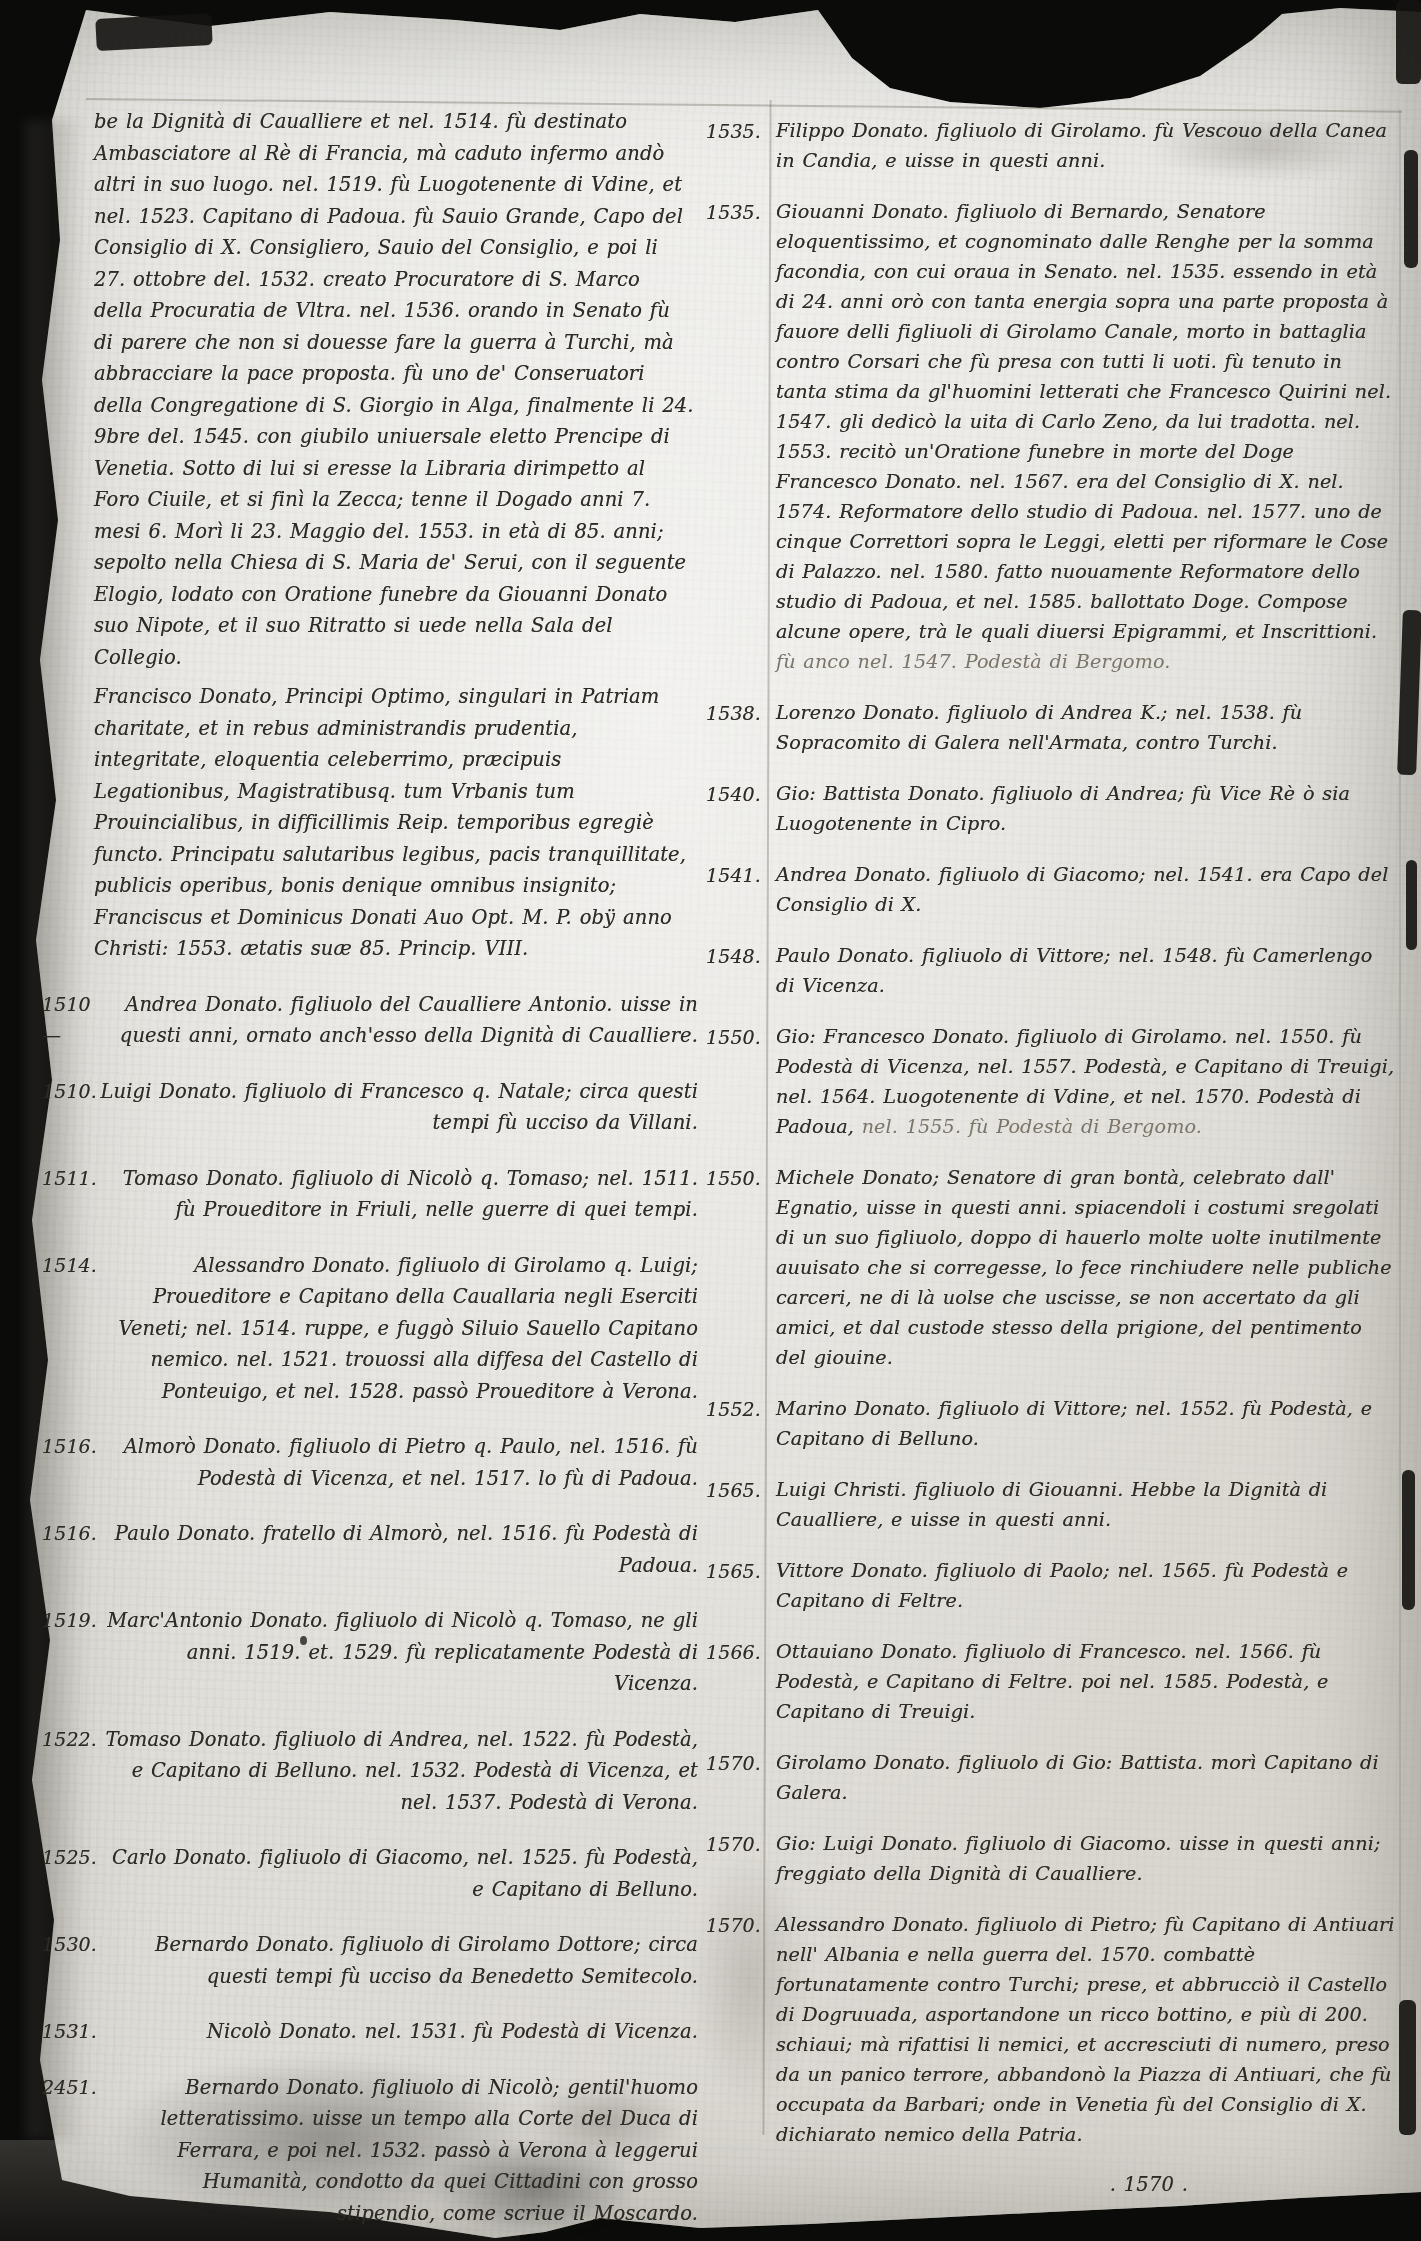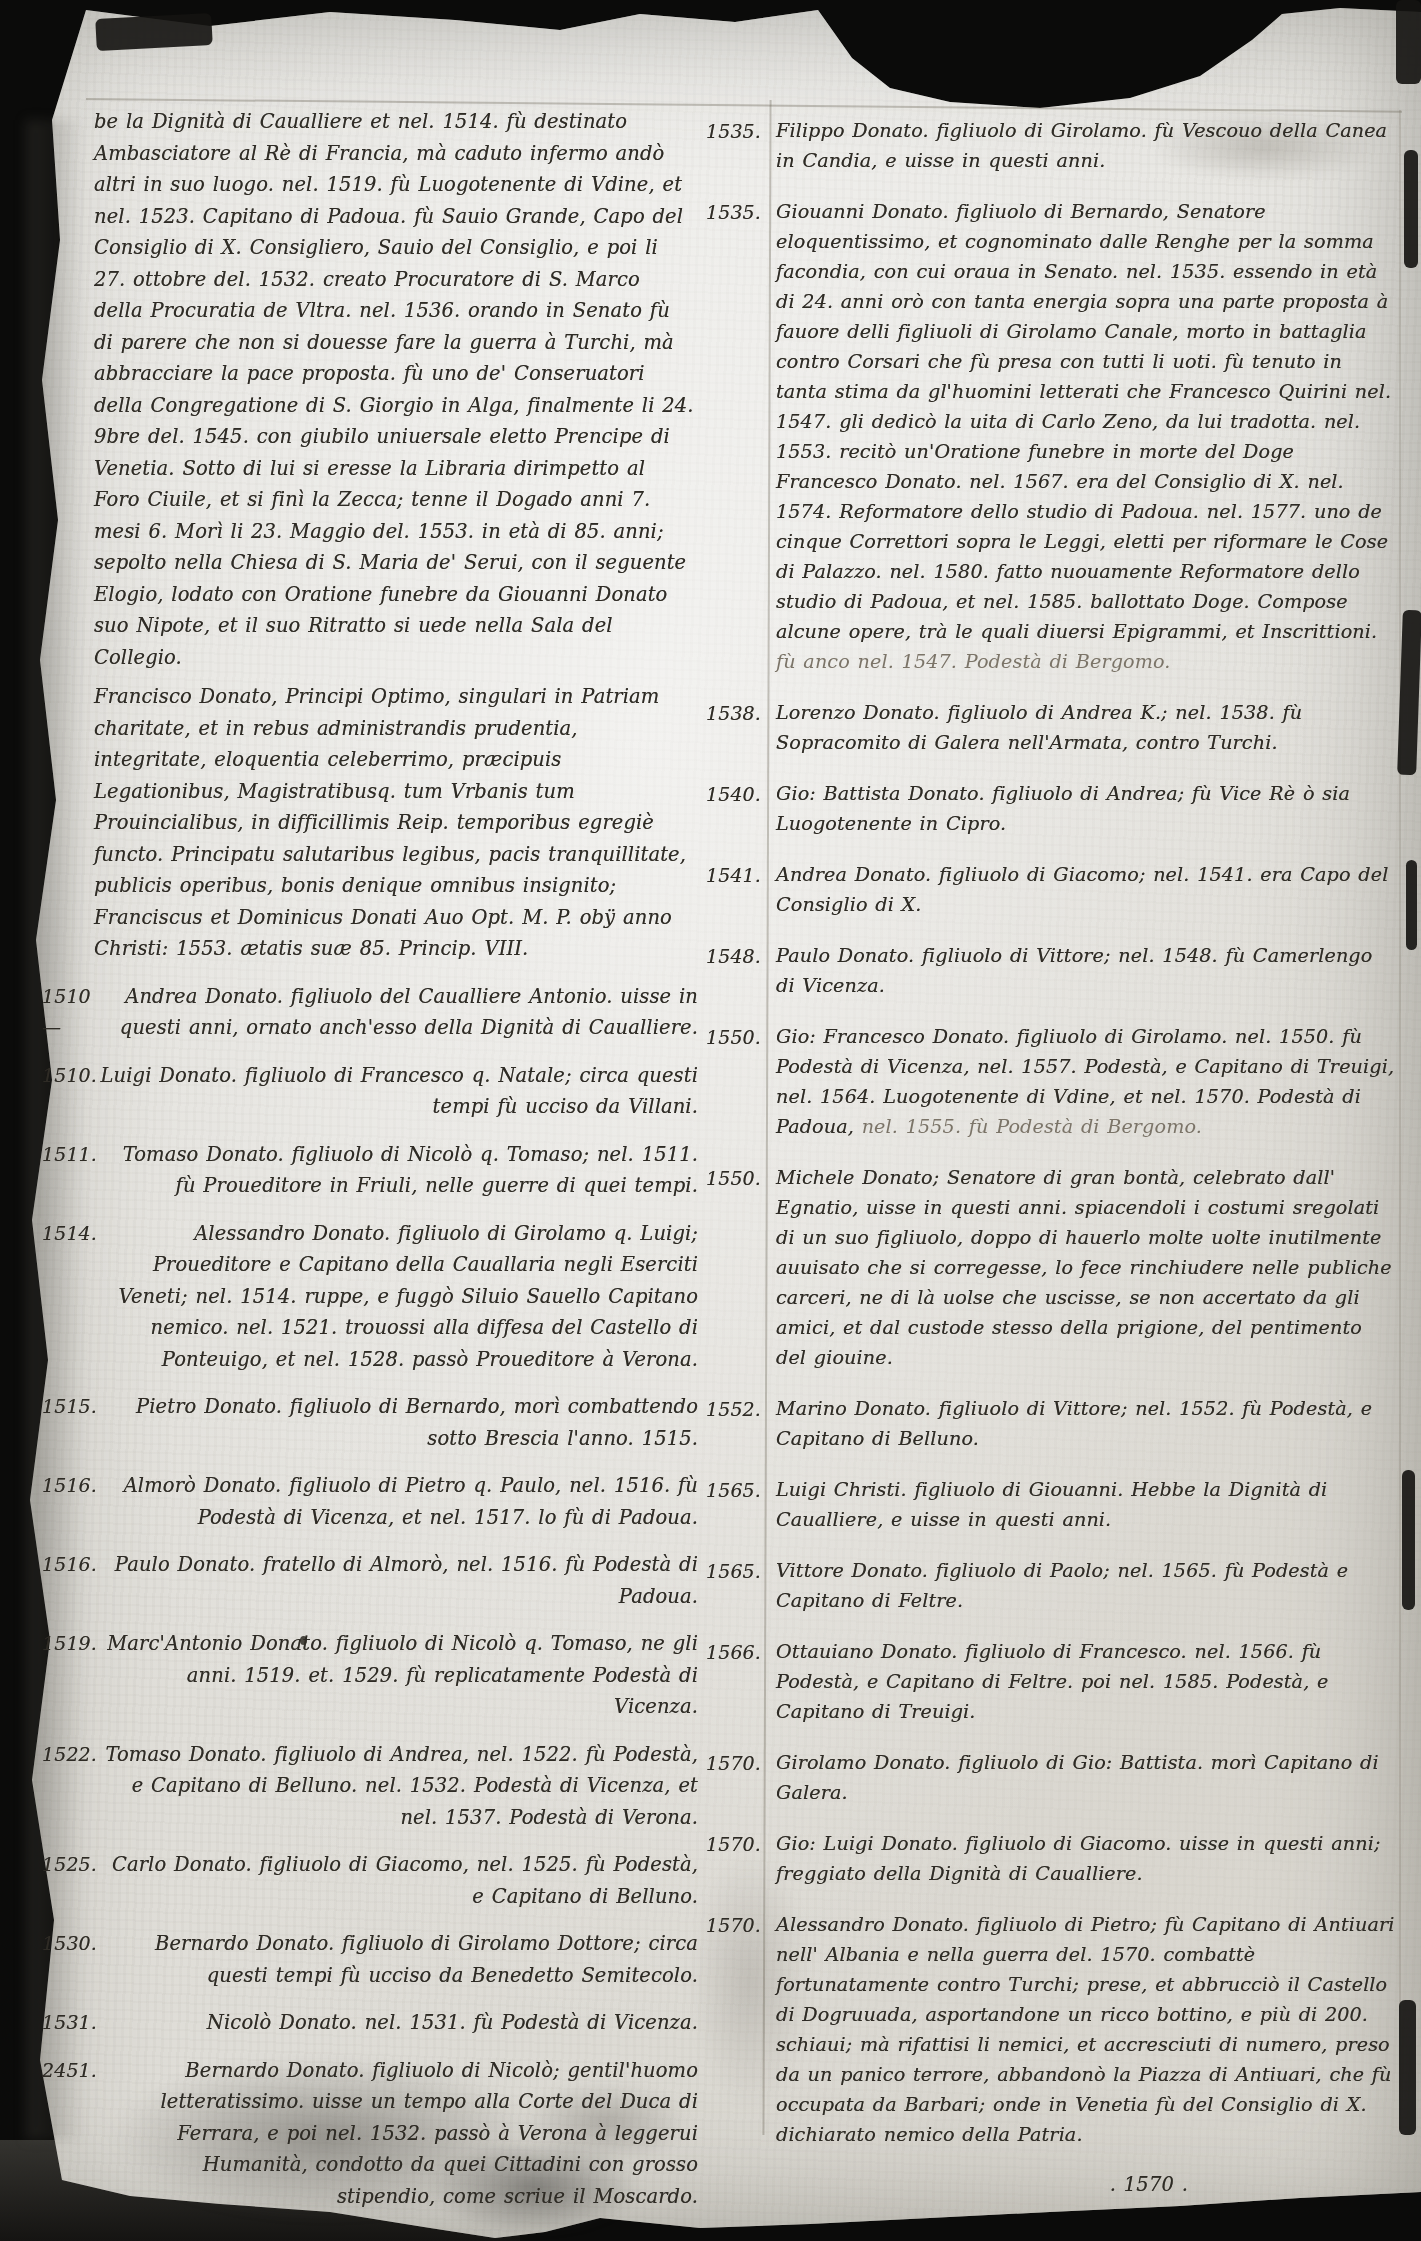--- a/index.html
+++ b/index.html
@@ -38,21 +38,21 @@
   .edgemark{position:absolute;background:#141311;border-radius:6px;z-index:5;opacity:.9;}
   .hand{
     font-family:"DejaVu Serif", serif;font-style:italic;color:#2e2b25;
     letter-spacing:0.1px;word-spacing:1.5px;
     text-shadow:0 0 0.5px rgba(42,38,30,0.55);
   }
   .col{position:absolute;z-index:4;}
   .col-left{left:42px;top:106px;width:658px;}
   .col-right{left:706px;top:116px;width:700px;}
   .col-left .para{margin:0 4px 8px 52px;font-size:19.5px;line-height:31.5px;text-align:left;}
-  .entry{display:flex;align-items:flex-start;margin-top:16px;}
+  .entry{display:flex;align-items:flex-start;margin-top:24px;}
   .col-left .entry .year{flex:0 0 52px;font-size:19px;line-height:31.5px;}
   .col-left .entry .etext{flex:1;font-size:19.5px;line-height:31.5px;padding-right:2px;text-align:right;}
   .col-right .entry{margin-top:21px;}
   .col-right .entry:first-child{margin-top:0;}
   .col-right .entry .year{flex:0 0 70px;font-size:19px;line-height:30px;}
   .col-right .entry .etext{flex:1;font-size:19.2px;line-height:30px;padding-right:10px;}
   .light{color:#7b7468;text-shadow:none;}
   .catchword{font-size:19.5px;line-height:30px;text-align:right;margin-top:20px;}
   .col-right .catchword{padding-right:218px;}
   .inkdot{position:absolute;width:7px;height:9px;background:#2e2b25;border-radius:50%;opacity:.85;z-index:4;}
@@ -97,24 +97,20 @@
       </div>
       <div class="entry">
         <div class="year hand">1511.</div>
         <div class="etext hand"><span>Tomaso Donato. figliuolo di Nicolò q. Tomaso; nel. 1511. fù Proueditore in Friuli, nelle guerre di quei tempi.</span></div>
       </div>
       <div class="entry">
         <div class="year hand">1514.</div>
         <div class="etext hand"><span>Alessandro Donato. figliuolo di Girolamo q. Luigi; Proueditore e Capitano della Cauallaria negli Eserciti Veneti; nel. 1514. ruppe, e fuggò Siluio Sauello Capitano nemico. nel. 1521. trouossi alla diffesa del Castello di Ponteuigo, et nel. 1528. passò Proueditore à Verona.</span></div>
       </div>
       <div class="entry">
-        <div class="year hand">1515.</div>
-        <div class="etext hand"><span>Pietro Donato. figliuolo di Bernardo, morì combattendo sotto Brescia l'anno. 1515.</span></div>
-      </div>
-      <div class="entry">
         <div class="year hand">1516.</div>
         <div class="etext hand"><span>Almorò Donato. figliuolo di Pietro q. Paulo, nel. 1516. fù Podestà di Vicenza, et nel. 1517. lo fù di Padoua.</span></div>
       </div>
       <div class="entry">
         <div class="year hand">1516.</div>
         <div class="etext hand"><span>Paulo Donato. fratello di Almorò, nel. 1516. fù Podestà di Padoua.</span></div>
       </div>
       <div class="entry">
         <div class="year hand">1519.</div>
         <div class="etext hand"><span>Marc'Antonio Donato. figliuolo di Nicolò q. Tomaso, ne gli anni. 1519. et. 1529. fù replicatamente Podestà di Vicenza.</span></div>

